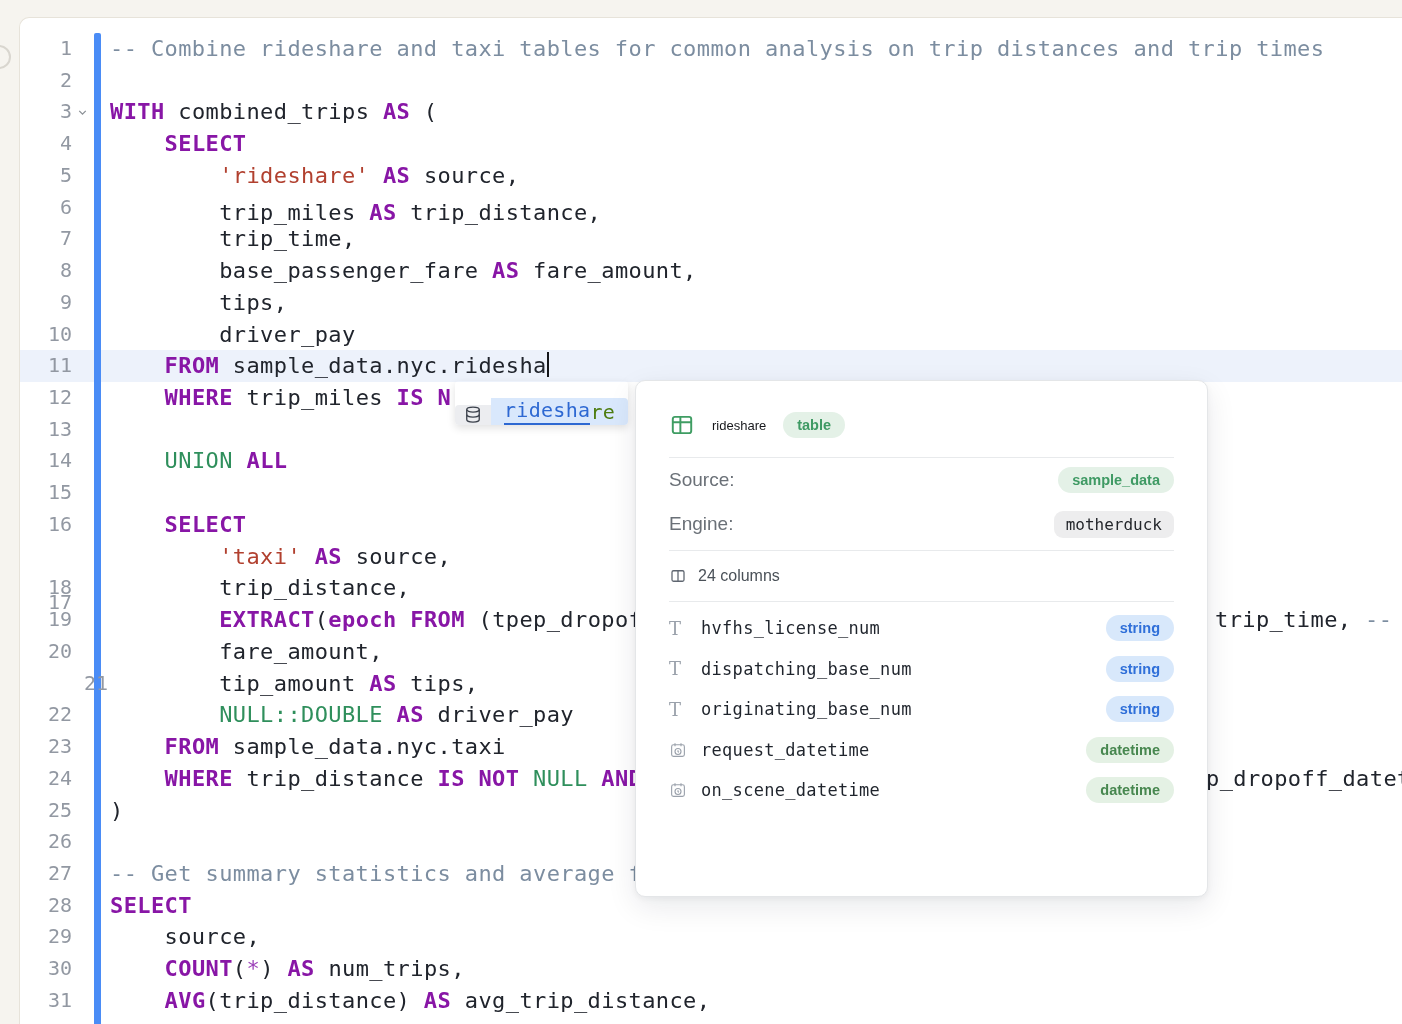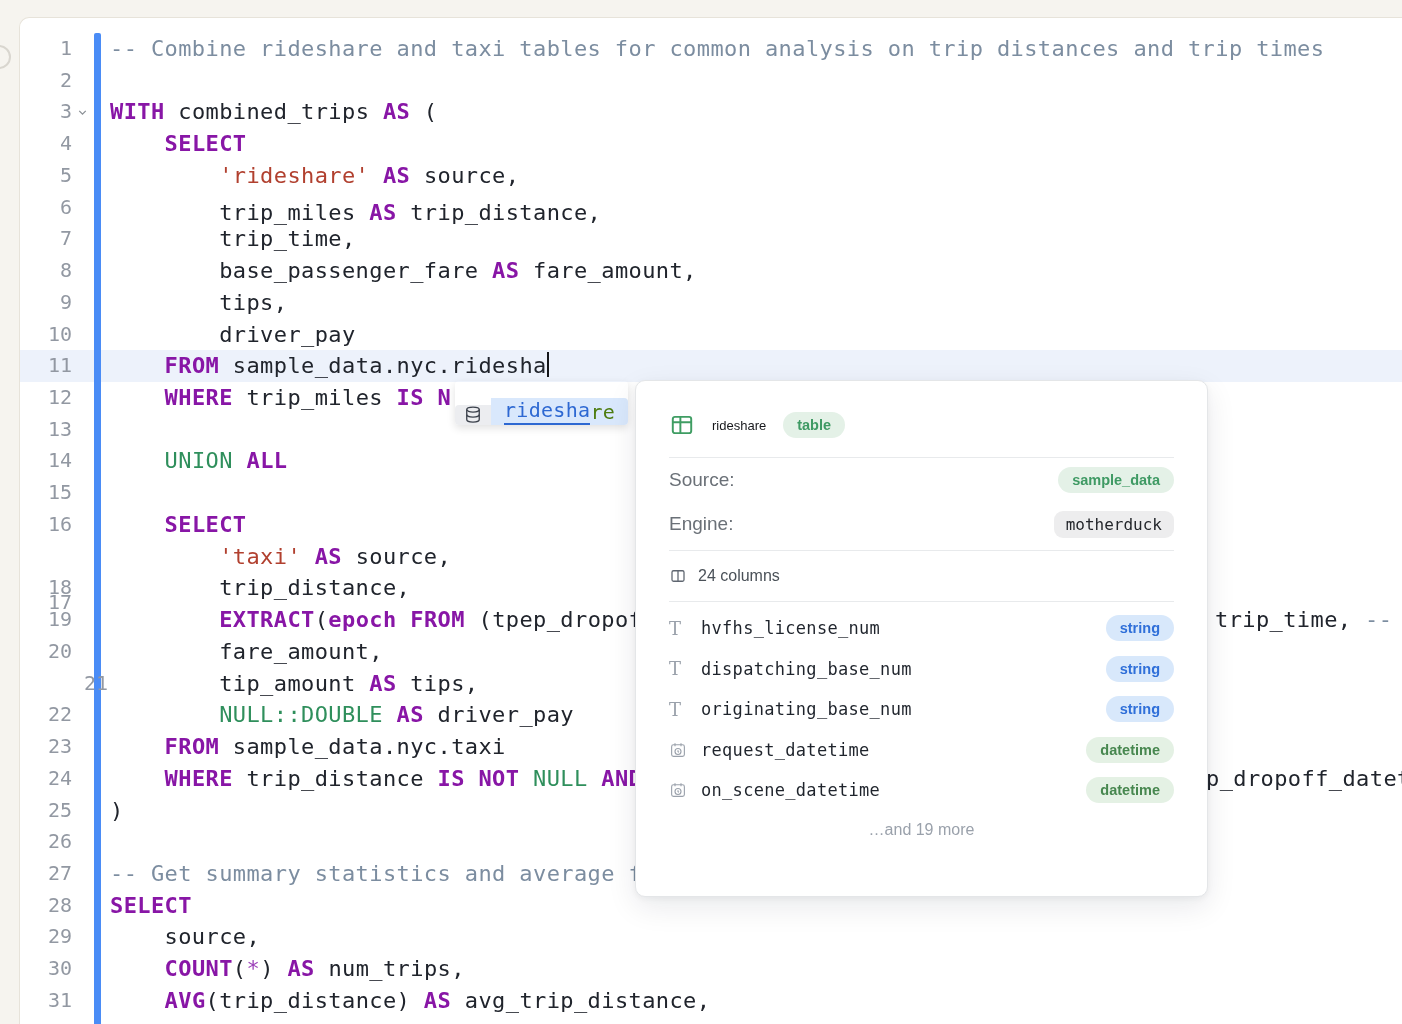--- a/index.html
+++ b/index.html
@@ -241,14 +241,13 @@
             <rect x="3.5" y="5" width="17" height="15.5" rx="2.5"></rect>
             <path d="M8 3v4M16 3v4"></path>
             <circle cx="12" cy="14" r="4"></circle>
             <path d="M12 12.2v2l1.4.9"></path>
           </svg>
         </span>
         <span class="name">on_scene_datetime</span>
         <span class="pill pill-green2">datetime</span>
       </div>
     </div>
-  <div class="pp-more">…and 19 more</div>
 </div>
 
 </body></html>

